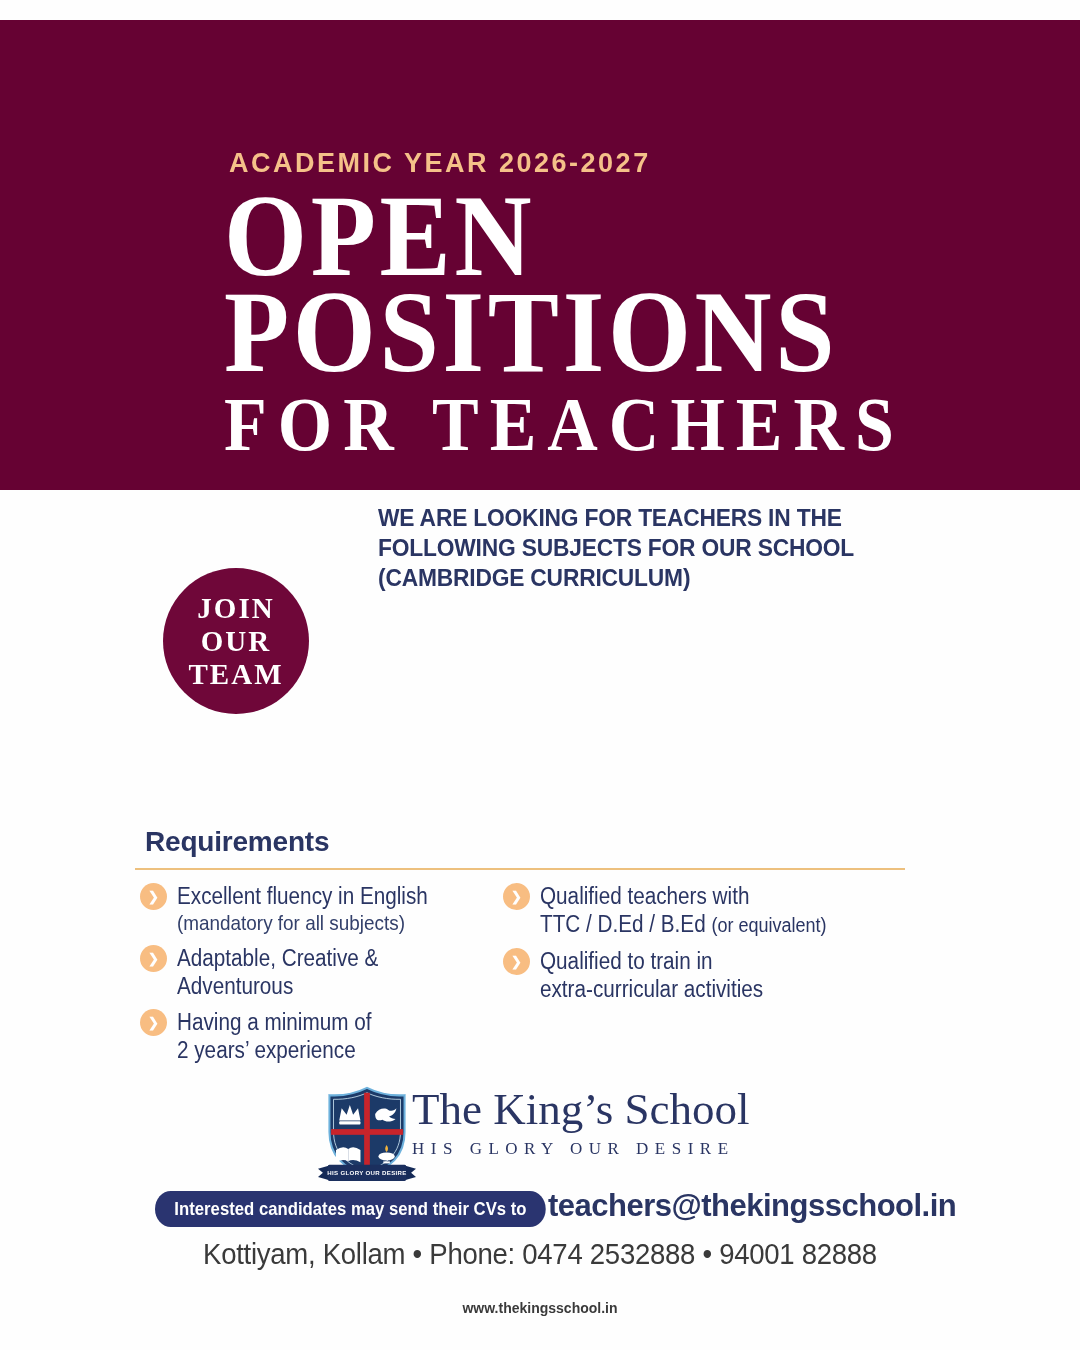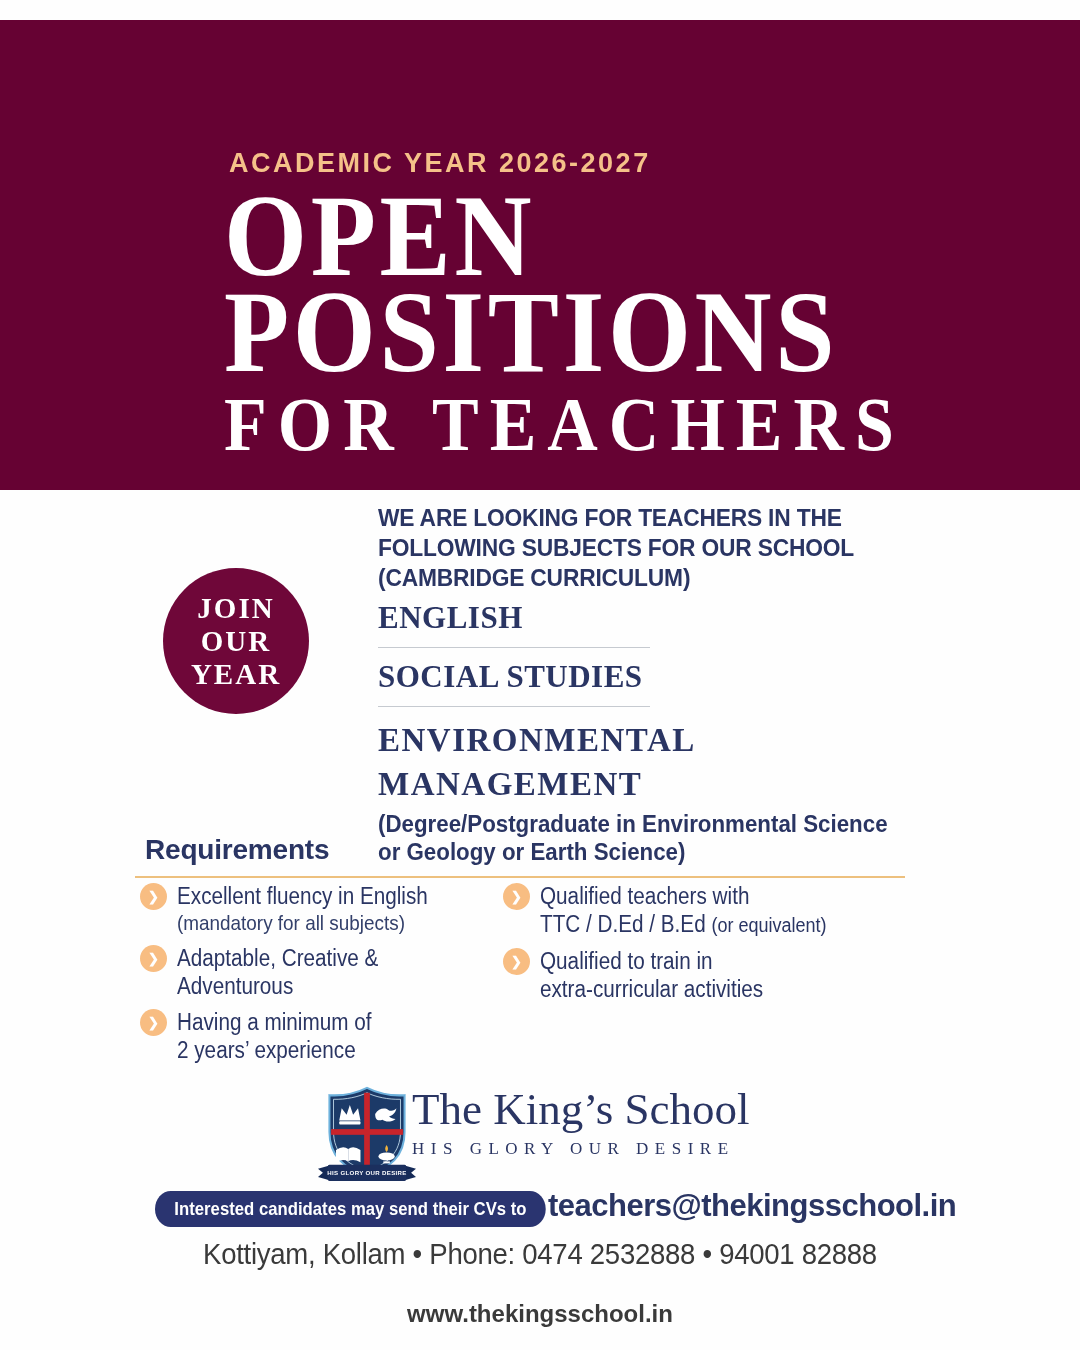--- a/index.html
+++ b/index.html
@@ -29,21 +29,21 @@
   .subjects{position:absolute;left:378px;top:600px;width:580px;color:#2a3563;}
   .subject{font-family:"Liberation Serif",serif;font-weight:700;line-height:36px;}
   .subject.s-small{font-size:31px;letter-spacing:0.5px;}
   .subject.s-big{font-size:33px;letter-spacing:1.5px;line-height:44px;margin-top:8px;}
   .sub-divider{border:none;border-top:1.5px solid #c6cad0;width:272px;margin:11px 0;}
   .subject-note{font-weight:700;font-size:23px;line-height:28px;margin-top:4px;
                 transform:scaleX(0.97);transform-origin:left top;white-space:nowrap;}
 
   
   .requirements{position:absolute;left:135px;top:818px;width:770px;color:#2a3563;}
-  .req-heading{margin:16px 0 0 10px;font-size:28px;font-weight:700;letter-spacing:-0.2px;}
+  .req-heading{margin:8px 0 0 10px;font-size:28px;font-weight:700;letter-spacing:-0.2px;}
   .req-rule{height:0;border-top:2.5px solid #edc07e;margin-top:10px;}
   .req-col{position:absolute;width:400px;}
   .req-col.left{left:5px;top:64px;}
   .req-col.right{left:368px;top:64px;}
   .req-item{display:flex;gap:10px;margin-bottom:8px;align-items:flex-start;}
   .bullet{flex:0 0 27px;width:27px;height:27px;border-radius:50%;background:#f8bd82;color:#ffffff;
           display:flex;align-items:center;justify-content:center;font-size:13px;font-weight:700;
           margin-top:1px;}
   .req-text{font-size:23px;line-height:28px;transform:scaleX(0.9);transform-origin:left top;
             white-space:nowrap;}
@@ -61,59 +61,48 @@
   
   .cta-row{position:absolute;left:0;top:1188px;width:1080px;height:44px;text-decoration:underline;}
   .cta-pill{position:absolute;left:155px;top:3px;background:#2a3470;color:#ffffff;
             border-radius:20px;padding:7px 22px;font-weight:700;font-size:19px;white-space:nowrap;
             transform:scaleX(0.88);transform-origin:left top;}
   .cta-email{position:absolute;left:548px;top:0;font-weight:700;font-size:31px;color:#2a3563;
              letter-spacing:-0.5px;white-space:nowrap;}
   .address{position:absolute;left:0;top:1238px;width:1080px;text-align:center;font-size:29px;
            color:#3a3a3a;letter-spacing:-0.3px;transform:scaleX(0.95);}
   .website{position:absolute;left:0;top:1300px;width:1080px;text-align:center;font-weight:700;
-           font-size:24px;color:#3a3a3a;}
+           font-size:14px;color:#3a3a3a;}
 </style>
 </head>
 <body>
 
 <div class="poster">
 
   <header class="hero">
     <div class="eyebrow">ACADEMIC YEAR 2026-2027</div>
     <h1 class="hero-title">
       <span class="t1">OPEN</span>
       <span class="t2">POSITIONS</span>
       <span class="t3">FOR TEACHERS</span>
     </h1>
   </header>
 
   <div class="join-badge">
     <span>JOIN</span>
     <span>OUR</span>
-    <span>YEAR</span>
+    <span>TEAM</span>
   </div>
 
   <section class="intro">
     <div>WE ARE LOOKING FOR TEACHERS IN THE</div>
     <div>FOLLOWING SUBJECTS FOR OUR SCHOOL</div>
     <div>(CAMBRIDGE CURRICULUM)</div>
   </section>
 
-  <section class="subjects">
-    <div class="subject s-small">ENGLISH</div>
-    <hr class="sub-divider">
-    <div class="subject s-small">SOCIAL STUDIES</div>
-    <hr class="sub-divider">
-    <div class="subject s-big">ENVIRONMENTAL MANAGEMENT</div>
-    <div class="subject-note">
-      <div>(Degree/Postgraduate in Environmental Science</div>
-      <div>or Geology or Earth Science)</div>
-    </div>
-  </section>
 
   <section class="requirements">
     <h2 class="req-heading">Requirements</h2>
     <div class="req-rule"></div>
 
     <div class="req-col left">
       <div class="req-item">
         <span class="bullet">❯</span>
         <div class="req-text">
           <div>Excellent fluency in English</div>

